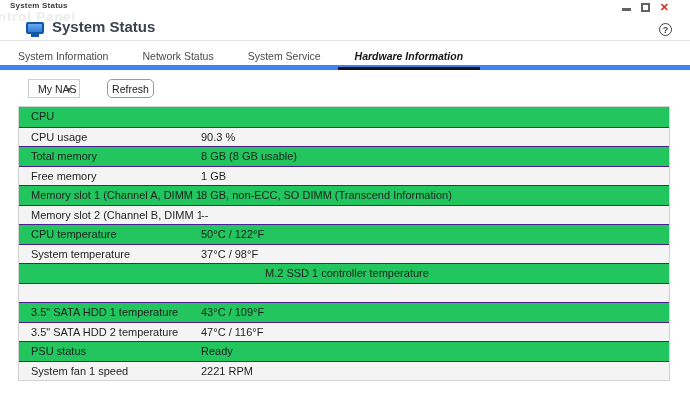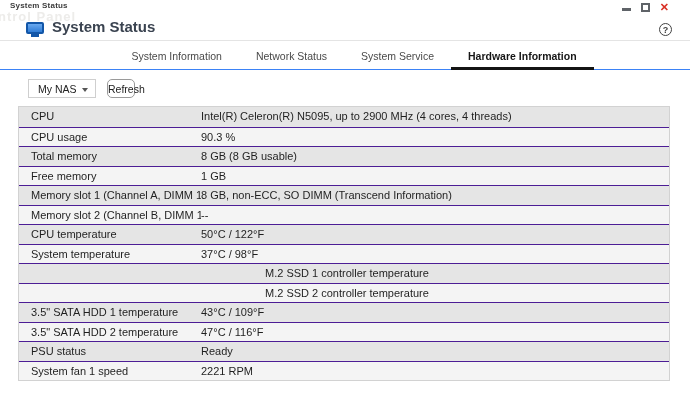--- a/index.html
+++ b/index.html
@@ -28,41 +28,41 @@
   .monitor-stand { width:8px; height:3px; background:#1256a8; margin:0 auto; }
   .page-title { position:absolute; left:52px; top:0px; font-size:15px; font-weight:700; color:#3a4350; }
   .help-btn { position:absolute; right:18px; top:5px; width:13px; height:13px; border:1.5px solid #424242;
     border-radius:50%; display:flex; align-items:center; justify-content:center;
     font-size:9px; font-weight:700; color:#424242; cursor:pointer; }
 
   .header-divider { position:absolute; top:40px; left:0; right:0; height:1px; background:#e4e4e4; }
 
   
   .tabbar { position:absolute; top:45px; left:0; right:0; height:25px;
-    border-bottom:1px solid #3b82f6; display:flex; padding-left:18px;justify-content:center; }
+    border-bottom:5px solid #3b82f6; display:flex; padding-left:1px; }
   .tab { height:25px; line-height:23px; padding:0 17px; font-size:10.5px; color:#4a4a4a;
     cursor:pointer; white-space:nowrap; }
-  .tab.active { font-weight:700; color:#161616; box-shadow:inset 0 -3px 0 #141414; }
+  .tab.active { font-weight:700; color:#161616; box-shadow:inset 0 -3px 0 #141414;font-style:italic; }
 
   
   .toolbar { position:absolute; top:79px; left:0; right:0; height:20px; }
-  .nas-select { position:absolute; left:28px; top:0; width:68px; height:19px;
+  .nas-select { position:absolute; left:28px; top:0; width:52px; height:19px;
     border:1px solid #cfcfcf; background:#fff; display:flex; align-items:center;
     padding-left:9px; font-size:10.5px; color:#222; cursor:pointer; }
   .caret { position:absolute; right:7px; top:8px; width:0; height:0;
     border-left:3.5px solid transparent; border-right:3.5px solid transparent;
     border-top:4px solid #555; }
-  .refresh-btn { position:absolute; left:107px; top:0; width:28px; height:19px;
+  .refresh-btn { position:absolute; left:107px; top:0; width:47px; height:19px;
     border:1.5px solid #9a9a9a; border-radius:5px; background:#fff;
-    display:flex; align-items:center; 
+    display:flex; align-items:center; justify-content:center;
     font-size:10.5px; color:#222; cursor:pointer; }
 
   
   .info-table { position:absolute; left:18px; top:106px; width:652px;
-    border:1px solid #d2d2d2; background:#e5e5e5; }
+    border:1px solid #d2d2d2; background:#22c55e; }
   .row { display:flex; height:19.5px; line-height:19.5px; font-size:11px; color:#1f1f1f; }
   .row + .row { border-top:1px solid #4c1d95;justify-content:center; }
   .row:nth-child(even) { background:#f4f4f4; }
   .cell-label { width:182px; padding-left:12px; white-space:nowrap; overflow:hidden; }
   .cell-value { flex:1; white-space:nowrap; overflow:hidden; }
 </style>
 </head>
 <body>
 
 <div class="titlebar">
@@ -107,21 +107,20 @@
     <span class="caret"></span>
   </div>
   <div class="refresh-btn">
     <span>Refresh</span>
   </div>
 </div>
 
 <div class="info-table">
   <div class="row">
     <div class="cell-label">CPU</div>
-    <div class="cell-value">Intel(R) Celeron(R) N5095, up to 2900 MHz (4 cores, 4 threads)</div>
   </div>
   <div class="row">
     <div class="cell-label">CPU usage</div>
     <div class="cell-value">90.3 %</div>
   </div>
   <div class="row">
     <div class="cell-label">Total memory</div>
     <div class="cell-value">8 GB (8 GB usable)</div>
   </div>
   <div class="row">
@@ -141,21 +140,20 @@
     <div class="cell-value">50°C / 122°F</div>
   </div>
   <div class="row">
     <div class="cell-label">System temperature</div>
     <div class="cell-value">37°C / 98°F</div>
   </div>
   <div class="row">
     <div class="cell-label">M.2 SSD 1 controller temperature</div>
   </div>
   <div class="row">
-    <div class="cell-label">M.2 SSD 2 controller temperature</div>
   </div>
   <div class="row">
     <div class="cell-label">3.5" SATA HDD 1 temperature</div>
     <div class="cell-value">43°C / 109°F</div>
   </div>
   <div class="row">
     <div class="cell-label">3.5" SATA HDD 2 temperature</div>
     <div class="cell-value">47°C / 116°F</div>
   </div>
   <div class="row">

